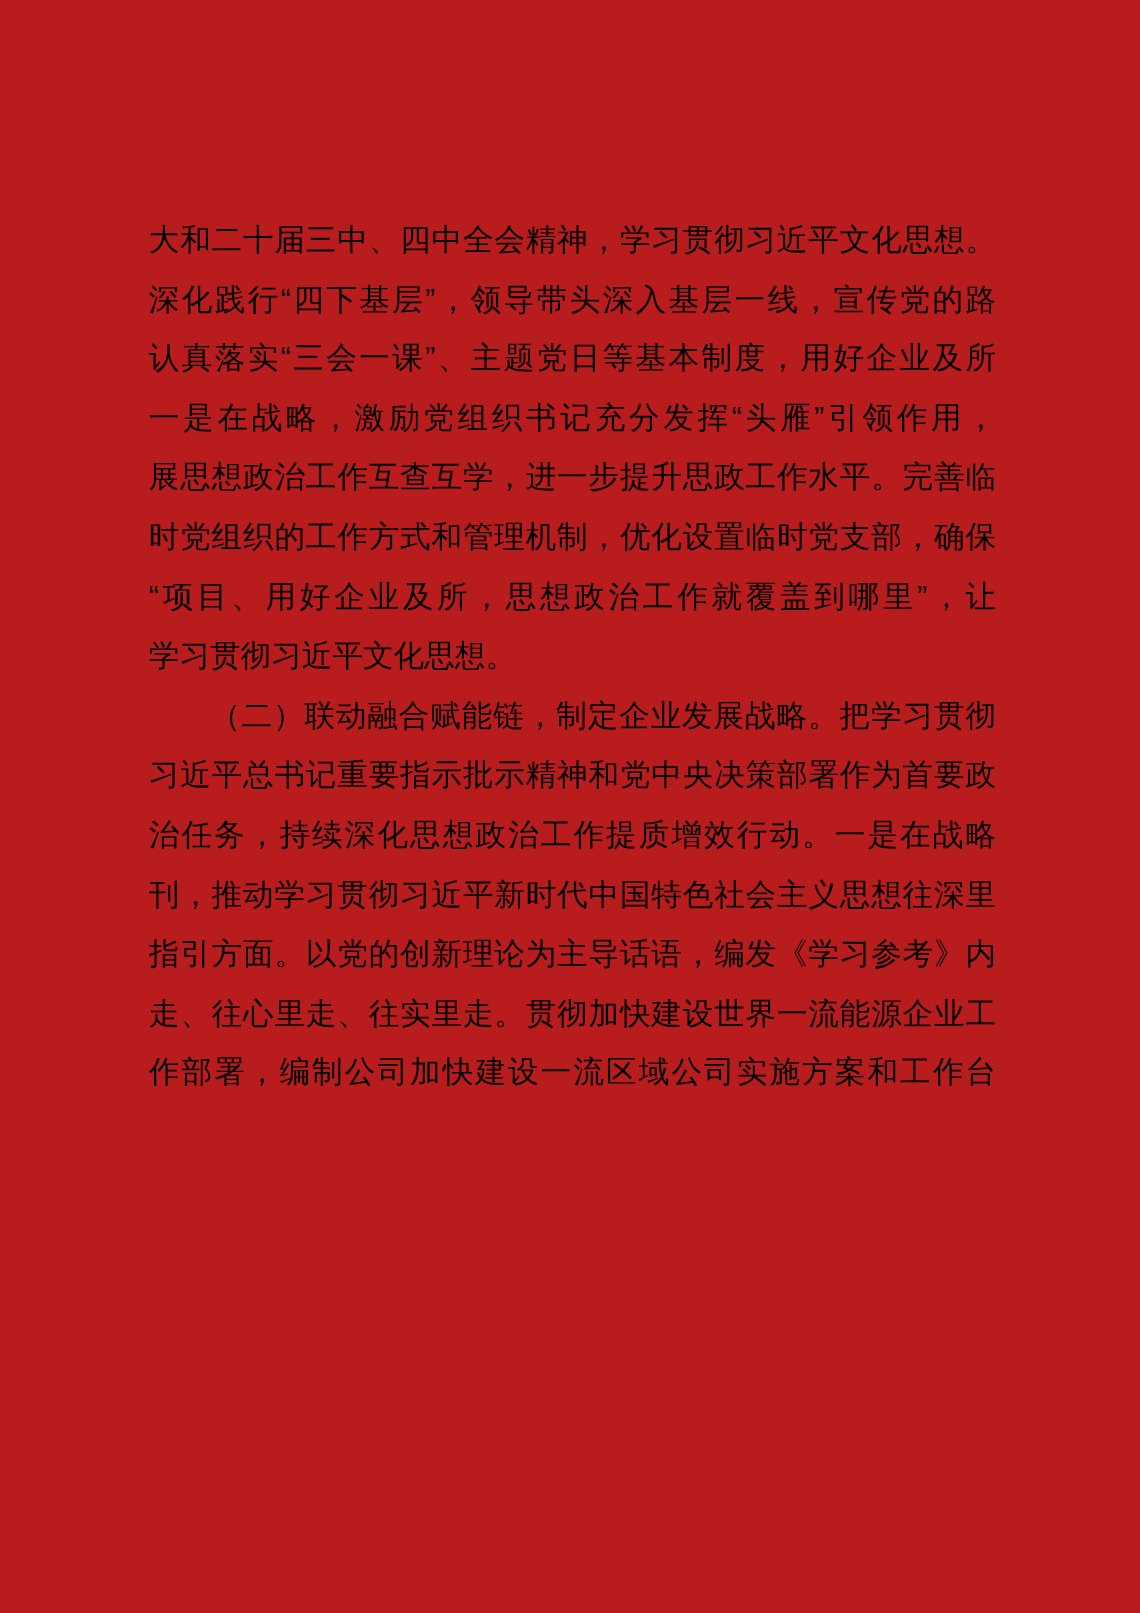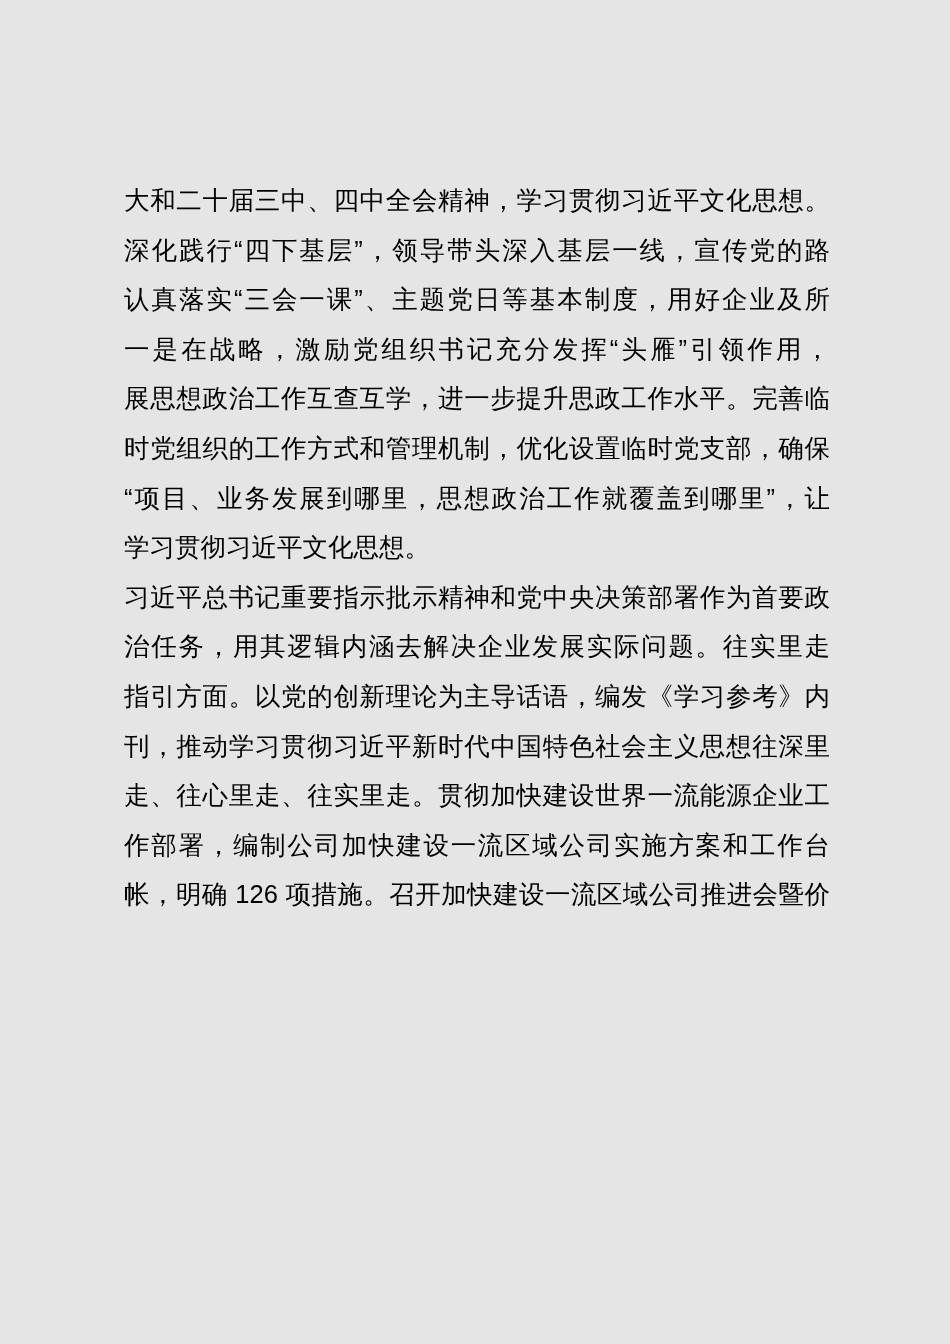--- a/index.html
+++ b/index.html
@@ -9,21 +9,21 @@
   body {
     width: 950px;
     height: 1344px;
     background: #ffffff;
     font-family: "Liberation Sans", sans-serif;
   }
   .page {
     position: relative;
     width: 950px;
     height: 1344px;
-    background: #e5e5e5;
+    background: #b91c1c;
     overflow: hidden;
   }
   .text-block {
     position: absolute;
     left: 124px;
     top: 176px;
     width: 706px;
     color: #000000;
     font-size: 25.5px;
     line-height: 49.6px;
@@ -46,23 +46,23 @@
 <body>
 
 <div class="page">
   <div class="text-block">
     <div class="line">大和二十届三中、四中全会精神，学习贯彻习近平文化思想。</div>
     <div class="line">深化践行“四下基层”，领导带头深入基层一线，宣传党的路</div>
     <div class="line">认真落实“三会一课”、主题党日等基本制度，用好企业及所</div>
     <div class="line">一是在战略，激励党组织书记充分发挥“头雁”引领作用，</div>
     <div class="line">展思想政治工作互查互学，进一步提升思政工作水平。完善临</div>
     <div class="line">时党组织的工作方式和管理机制，优化设置临时党支部，确保</div>
-    <div class="line">“项目、业务发展到哪里，思想政治工作就覆盖到哪里”，让</div>
+    <div class="line">“项目、用好企业及所，思想政治工作就覆盖到哪里”，让</div>
     <div class="line end">学习贯彻习近平文化思想。</div>
+    <div class="line indent">（二）联动融合赋能链，制定企业发展战略。把学习贯彻</div>
     <div class="line">习近平总书记重要指示批示精神和党中央决策部署作为首要政</div>
-    <div class="line">治任务，用其逻辑内涵去解决企业发展实际问题。往实里走</div>
+    <div class="line">治任务，持续深化思想政治工作提质增效行动。一是在战略</div>
+    <div class="line">刊，推动学习贯彻习近平新时代中国特色社会主义思想往深里</div>
     <div class="line">指引方面。以党的创新理论为主导话语，编发《学习参考》内</div>
-    <div class="line">刊，推动学习贯彻习近平新时代中国特色社会主义思想往深里</div>
     <div class="line">走、往心里走、往实里走。贯彻加快建设世界一流能源企业工</div>
     <div class="line">作部署，编制公司加快建设一流区域公司实施方案和工作台</div>
-    <div class="line">帐，明确 126 项措施。召开加快建设一流区域公司推进会暨价</div>
   </div>
 </div>
 
 </body></html>

